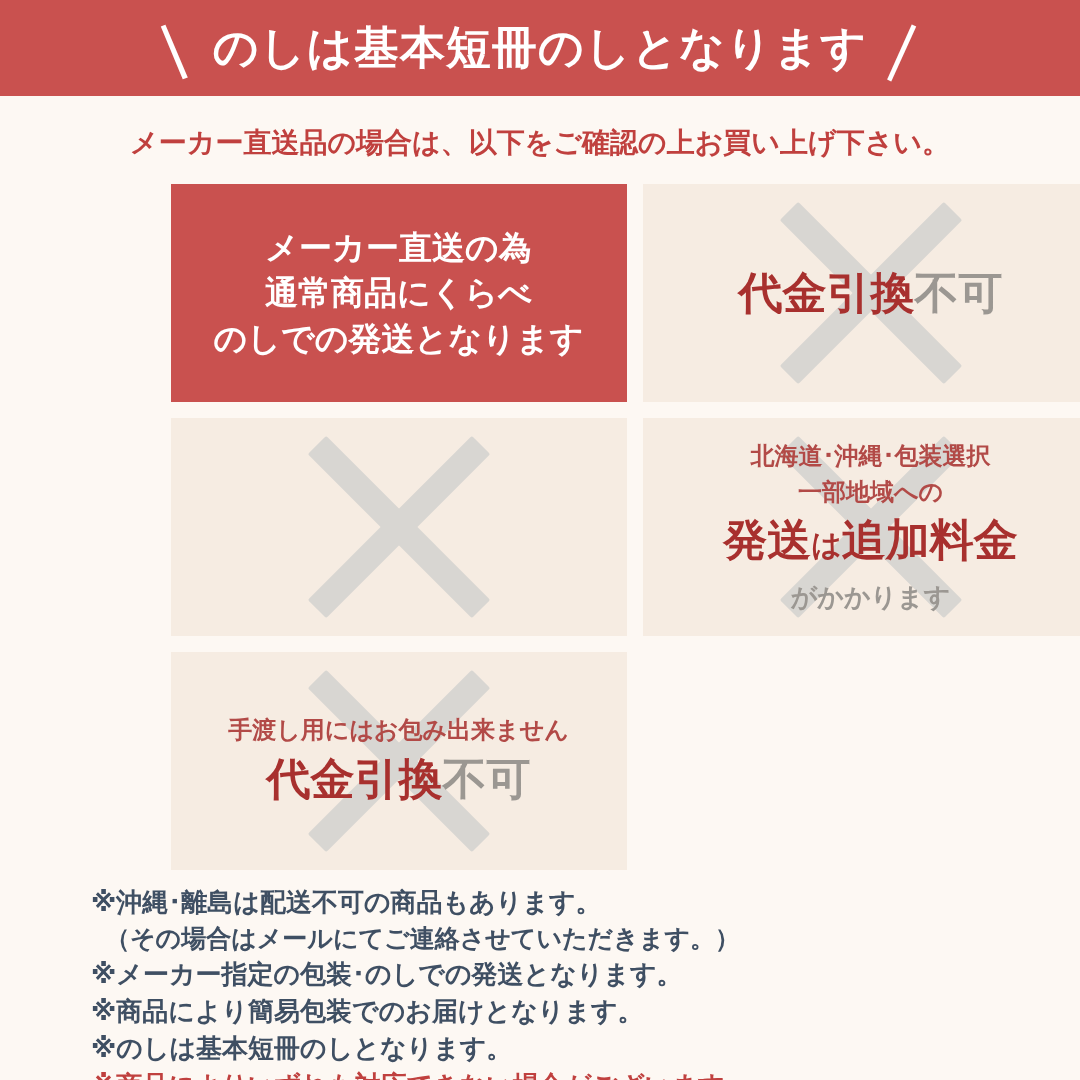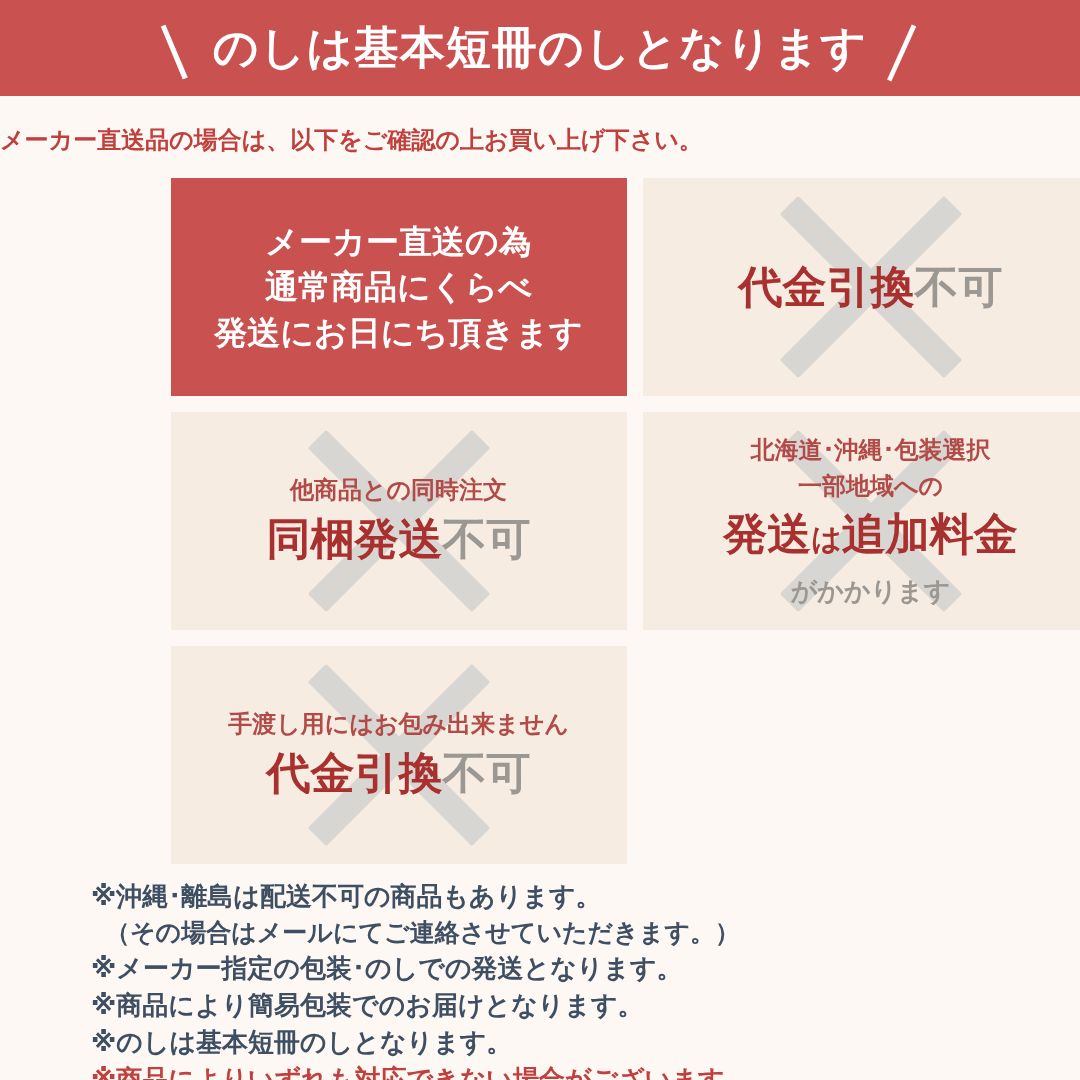--- a/index.html
+++ b/index.html
@@ -45,22 +45,23 @@
     color: #ffffff;
     font-size: 52px;
     font-weight: bold;
     line-height: 1;
   }
   .slash-l { transform: rotate(18deg); }
   .slash-r { transform: rotate(-18deg); }
 
   
   .subtitle {
+    text-align: center;
     color: #c0403e;
-    font-size: 24px;
+    font-size: 28px;
     font-weight: bold;
     padding: 28px 0 22px 0;
     letter-spacing: 0px;
     white-space: nowrap;
   }
 
   
   .grid {
     width: 739px;
     margin: 0 auto;
@@ -187,47 +188,41 @@
   </div>
 
   <div class="subtitle">メーカー直送品の場合は、以下をご確認の上お買い上げ下さい。</div>
 
   <div class="grid">
 
     <div class="cell filled">
       <div class="content">
         <div class="txt-white">メーカー直送の為</div>
         <div class="txt-white">通常商品にくらべ</div>
-        <div class="txt-white">発送にお日にち頂きます</div>
+        <div class="txt-white">のしでの発送となります</div>
       </div>
     </div>
 
     <div class="cell">
       <div class="xmark">
           <span class="a"></span>
           <span class="b"></span>
         </div>
       <div class="content">
         <div>
           <span class="big-red">代金引換</span><span class="big-grey">不可</span>
         </div>
       </div>
     </div>
 
     <div class="cell">
       <div class="xmark">
           <span class="a"></span>
           <span class="b"></span>
         </div>
-      <div class="content">
-        <div class="small-note">他商品との同時注文</div>
-        <div>
-          <span class="big-red">同梱発送</span><span class="big-grey">不可</span>
-        </div>
-      </div>
     </div>
 
 
     <div class="cell">
       <div class="xmark">
           <span class="a"></span>
           <span class="b"></span>
         </div>
       <div class="content line-tight">
         <div class="small-note">北海道･沖縄･包装選択</div>

